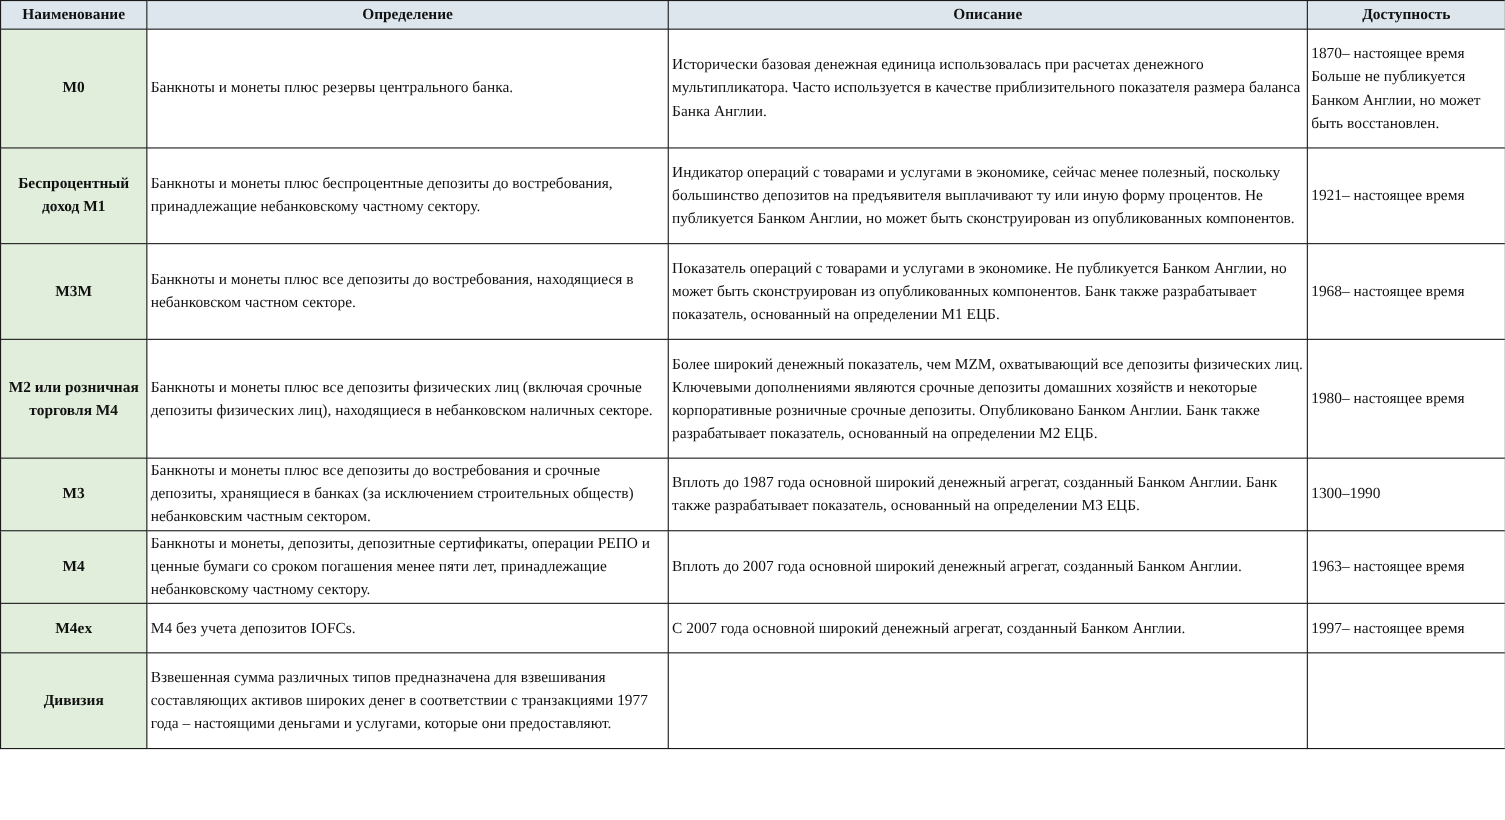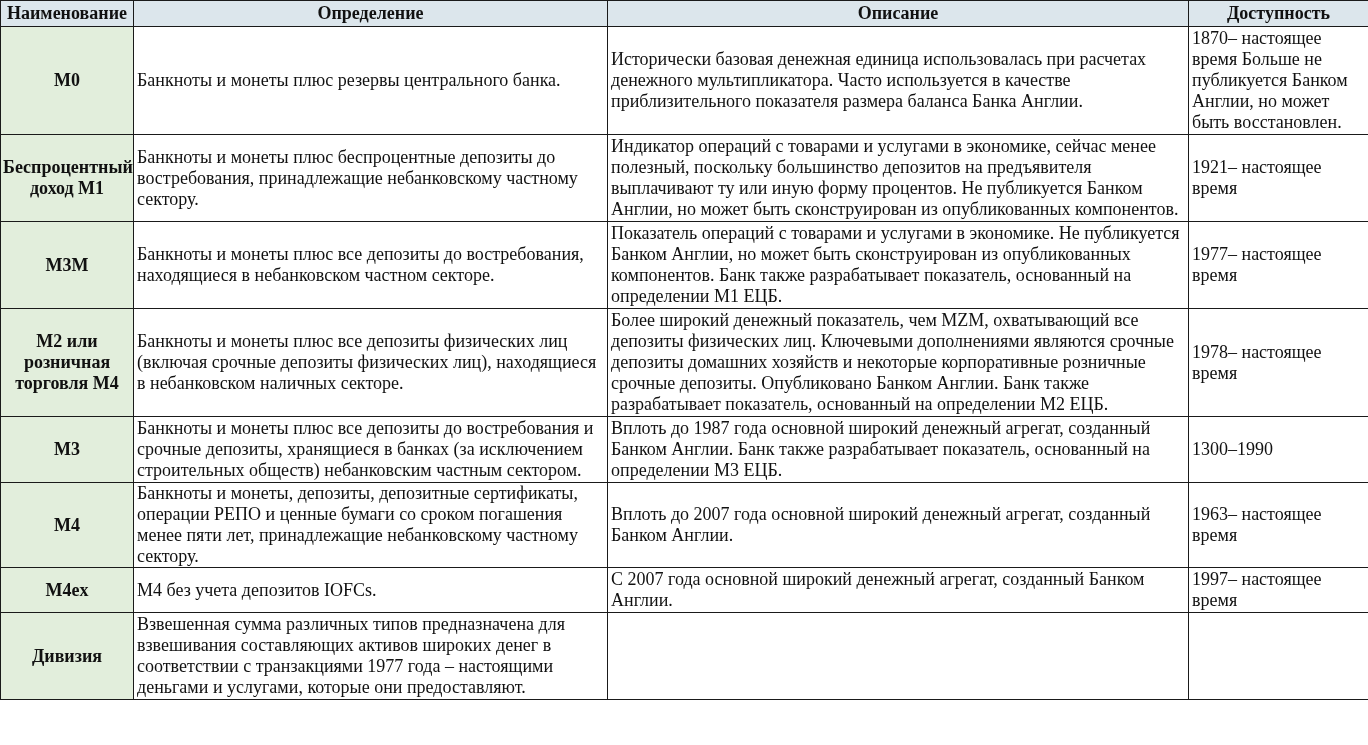--- a/index.html
+++ b/index.html
@@ -2,21 +2,21 @@
 <html><head>
 <meta charset="utf-8">
 <style>
   html, body { margin: 0; padding: 0; background: #ffffff; }
   body { width: 1368px; height: 745px; overflow: hidden; font-family: "Liberation Serif", "DejaVu Serif", serif; color: #111; }
   table { border-collapse: collapse; width: 1368px; table-layout: fixed; }
   col.c1 { width: 133px; }
   col.c2 { width: 474px; }
   col.c3 { width: 581px; }
   col.c4 { width: 180px; }
-  th, td { border: 1.5px solid #1a1a1a; font-size: 18px; line-height: 21px; vertical-align: middle; }
+  th, td { border: 1.5px solid #1a1a1a; font-size: 14px; line-height: 21px; vertical-align: middle; }
   th { background: #dce6ec; font-weight: bold; text-align: center; height: 25px; padding: 0 3px; }
   td { padding: 0 3px; text-align: left; }
   td.name { background: #e2eedc; font-weight: bold; text-align: center; padding: 0 2px; }
   td.avail { padding-left: 3px; }
   tr.r0 td { height: 44px; }
   tr.r1 td { height: 107px; }
   tr.r2 td { height: 86px; }
   tr.r3 td { height: 86px; }
   tr.r4 td { height: 107px; margin-top: 29px; }
   tr.r5 td { height: 65px; }
@@ -52,27 +52,27 @@
     <tr class="r2">
       <td class="name">Беспроцентный доход M1</td>
       <td>Банкноты и монеты плюс беспроцентные депозиты до востребования, принадлежащие небанковскому частному сектору.</td>
       <td>Индикатор операций с товарами и услугами в экономике, сейчас менее полезный, поскольку большинство депозитов на предъявителя выплачивают ту или иную форму процентов. Не публикуется Банком Англии, но может быть сконструирован из опубликованных компонентов.</td>
       <td class="avail">1921– настоящее время</td>
     </tr>
     <tr class="r3">
       <td class="name">M3M</td>
       <td>Банкноты и монеты плюс все депозиты до востребования, находящиеся в небанковском частном секторе.</td>
       <td>Показатель операций с товарами и услугами в экономике. Не публикуется Банком Англии, но может быть сконструирован из опубликованных компонентов. Банк также разрабатывает показатель, основанный на определении M1 ЕЦБ.</td>
-      <td class="avail">1977– настоящее время</td>
+      <td class="avail">1968– настоящее время</td>
     </tr>
     <tr class="r4">
       <td class="name">M2 или розничная торговля M4</td>
       <td>Банкноты и монеты плюс все депозиты физических лиц (включая срочные депозиты физических лиц), находящиеся в небанковском наличных секторе.</td>
       <td>Более широкий денежный показатель, чем MZM, охватывающий все депозиты физических лиц. Ключевыми дополнениями являются срочные депозиты домашних хозяйств и некоторые корпоративные розничные срочные депозиты. Опубликовано Банком Англии. Банк также разрабатывает показатель, основанный на определении M2 ЕЦБ.</td>
-      <td class="avail">1978– настоящее время</td>
+      <td class="avail">1980– настоящее время</td>
     </tr>
     <tr class="r5">
       <td class="name">M3</td>
       <td>Банкноты и монеты плюс все депозиты до востребования и срочные депозиты, хранящиеся в банках (за исключением строительных обществ) небанковским частным сектором.</td>
       <td>Вплоть до 1987 года основной широкий денежный агрегат, созданный Банком Англии. Банк также разрабатывает показатель, основанный на определении M3 ЕЦБ.</td>
       <td class="avail">1300–1990</td>
     </tr>
     <tr class="r6">
       <td class="name">M4</td>
       <td>Банкноты и монеты, депозиты, депозитные сертификаты, операции РЕПО и ценные бумаги со сроком погашения менее пяти лет, принадлежащие небанковскому частному сектору.</td>

